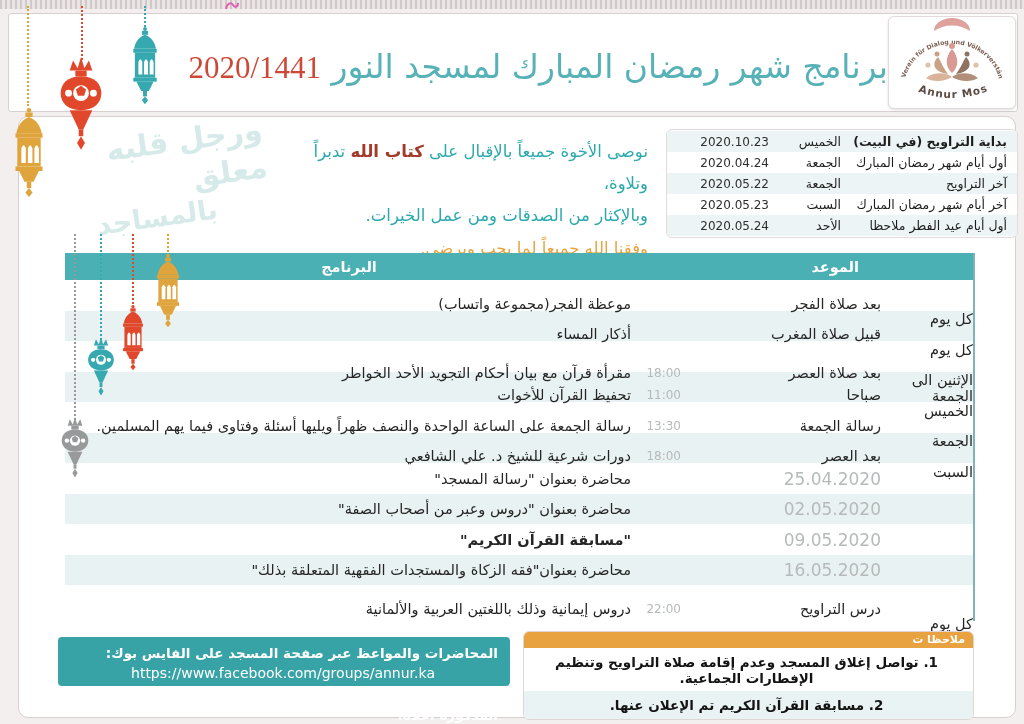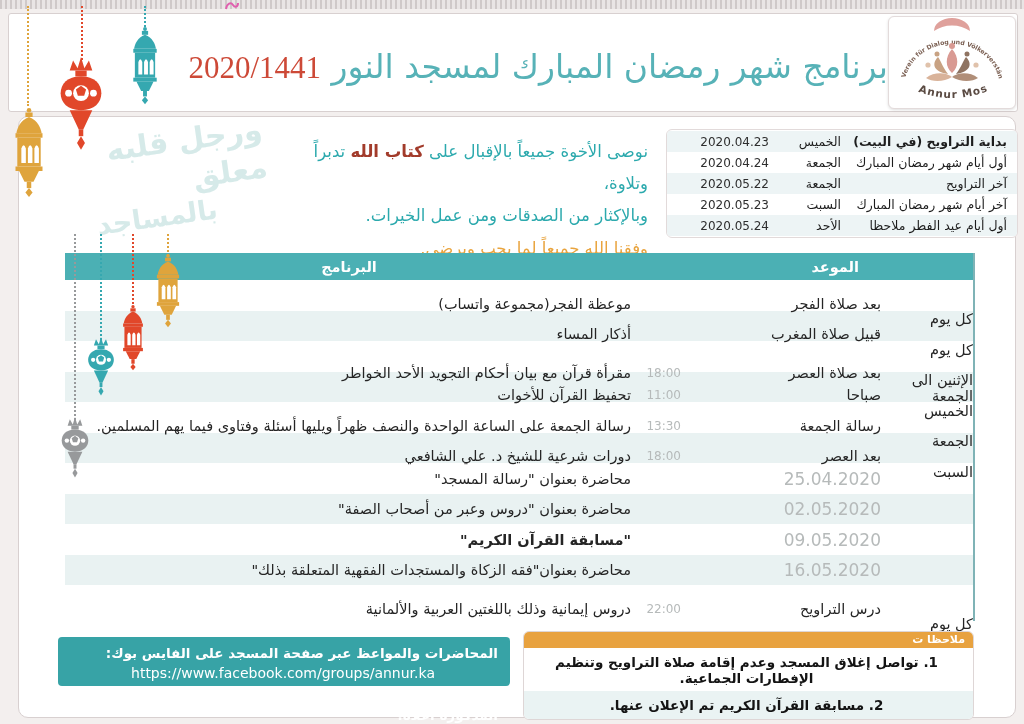--- a/index.html
+++ b/index.html
@@ -176,21 +176,21 @@
 <div class="abs intro">
   <div><span>نوصى الأخوة جميعاً بالإقبال على </span><span class="hl">كتاب الله</span><span> تدبراً وتلاوة،</span></div>
   <div>وبالإكثار من الصدقات ومن عمل الخيرات.</div>
   <div class="l3">وفقنا الله جميعاً لما يحب ويرضى.</div>
 </div>
 
 <div class="abs kd-box">
   <div class="kd-row alt first">
     <div class="kd-label">بداية التراويح (في البيت)</div>
     <div class="kd-day">الخميس</div>
-    <div class="kd-date">2020.04.23</div>
+    <div class="kd-date">2020.10.23</div>
   </div>
   <div class="kd-row">
     <div class="kd-label">أول أيام شهر رمضان المبارك</div>
     <div class="kd-day">الجمعة</div>
     <div class="kd-date">2020.04.24</div>
   </div>
   <div class="kd-row alt">
     <div class="kd-label">آخر التراويح</div>
     <div class="kd-day">الجمعة</div>
     <div class="kd-date">2020.05.22</div>

